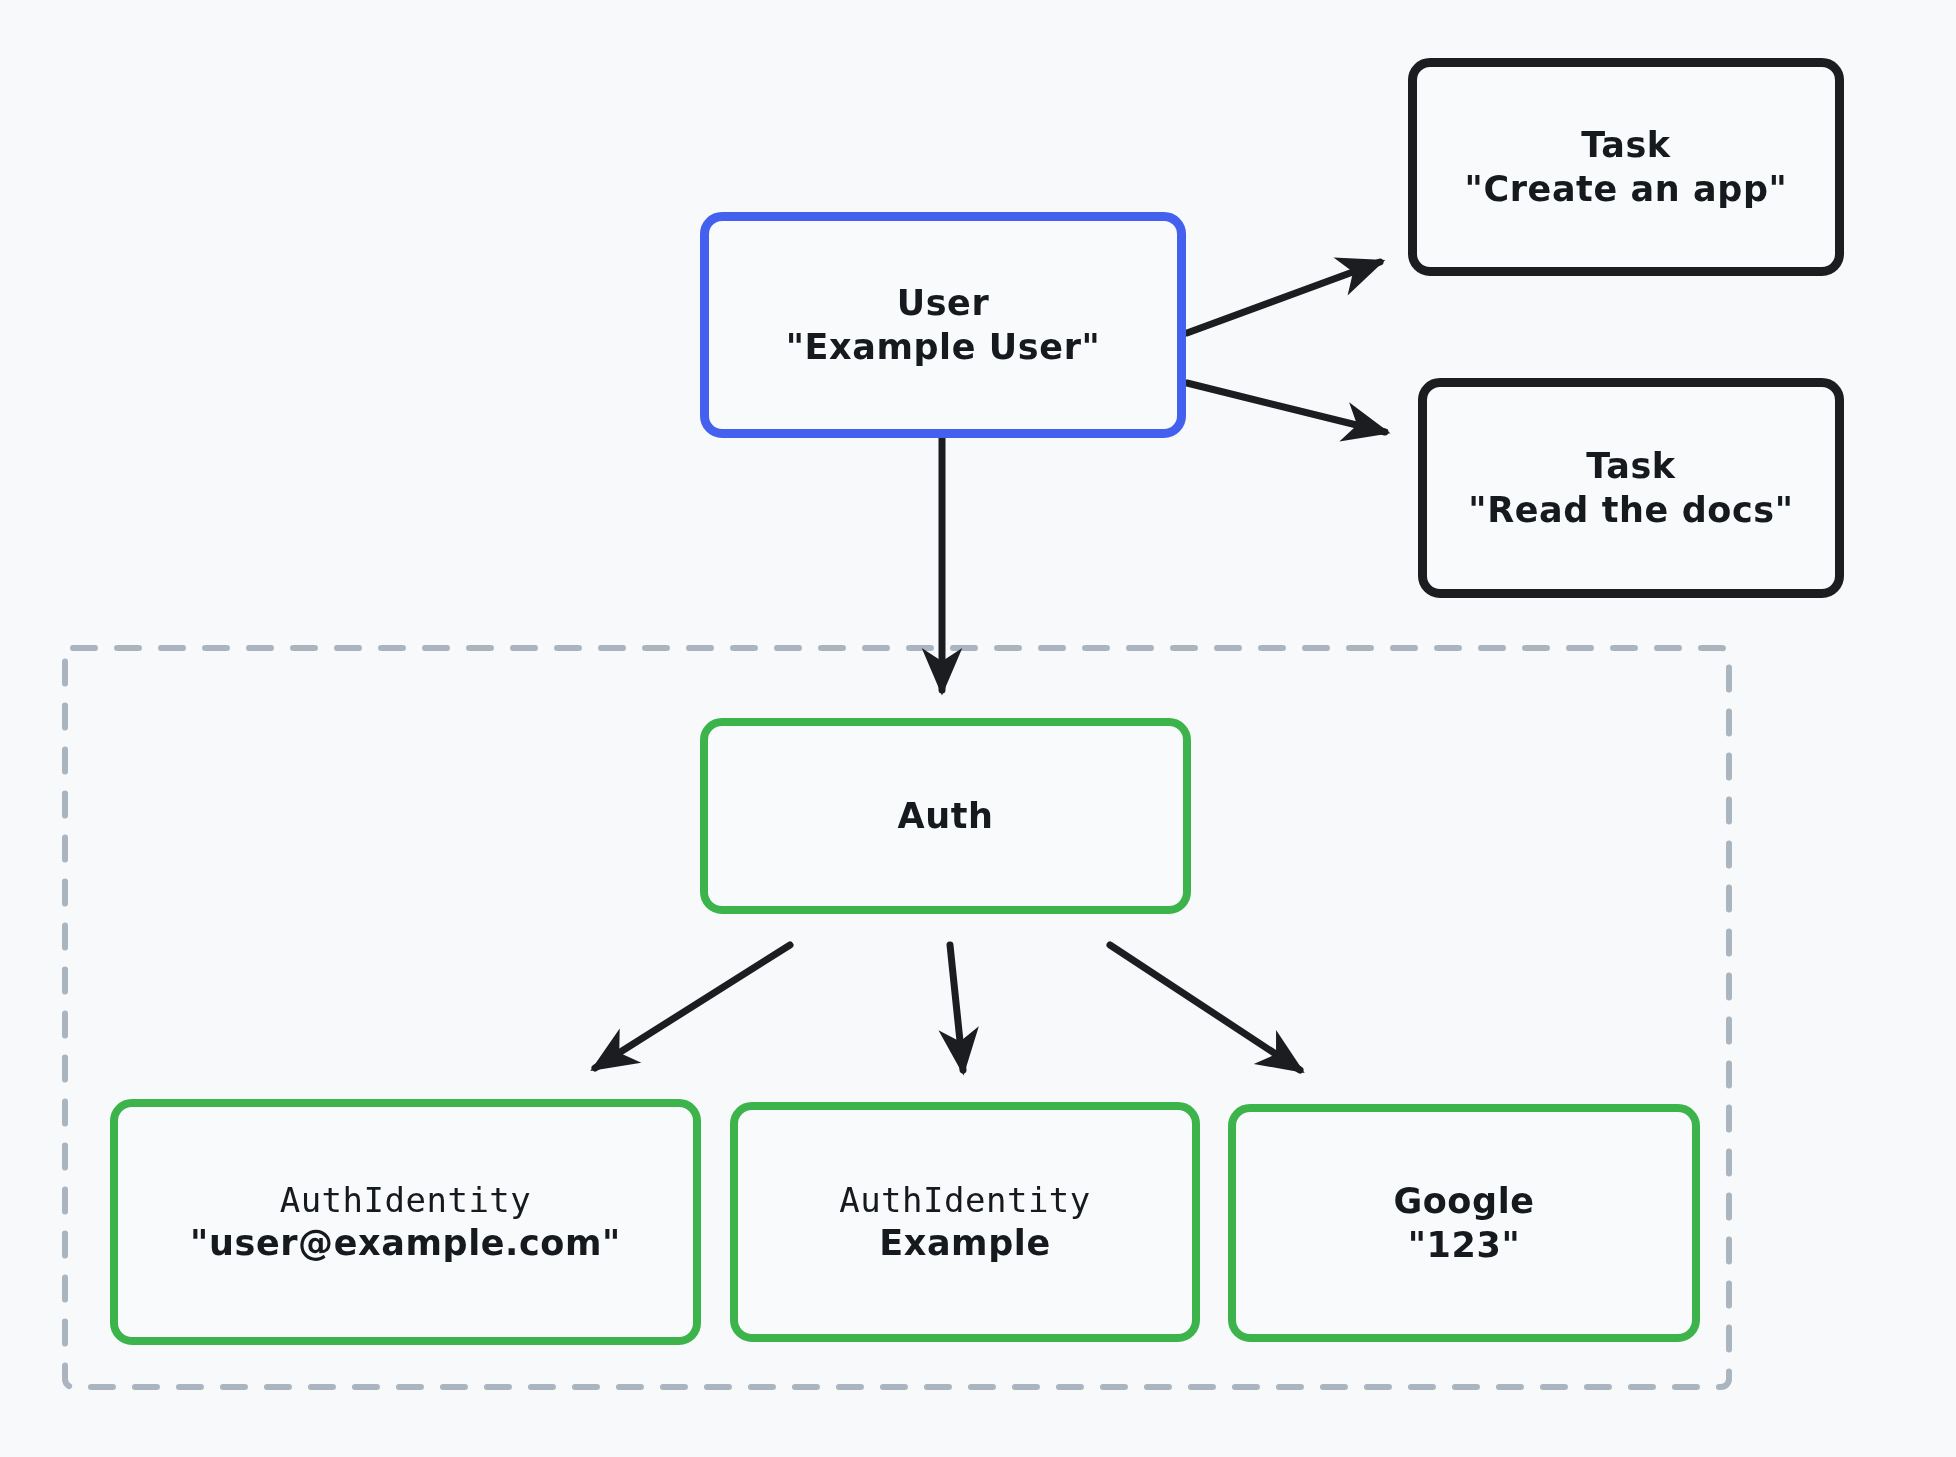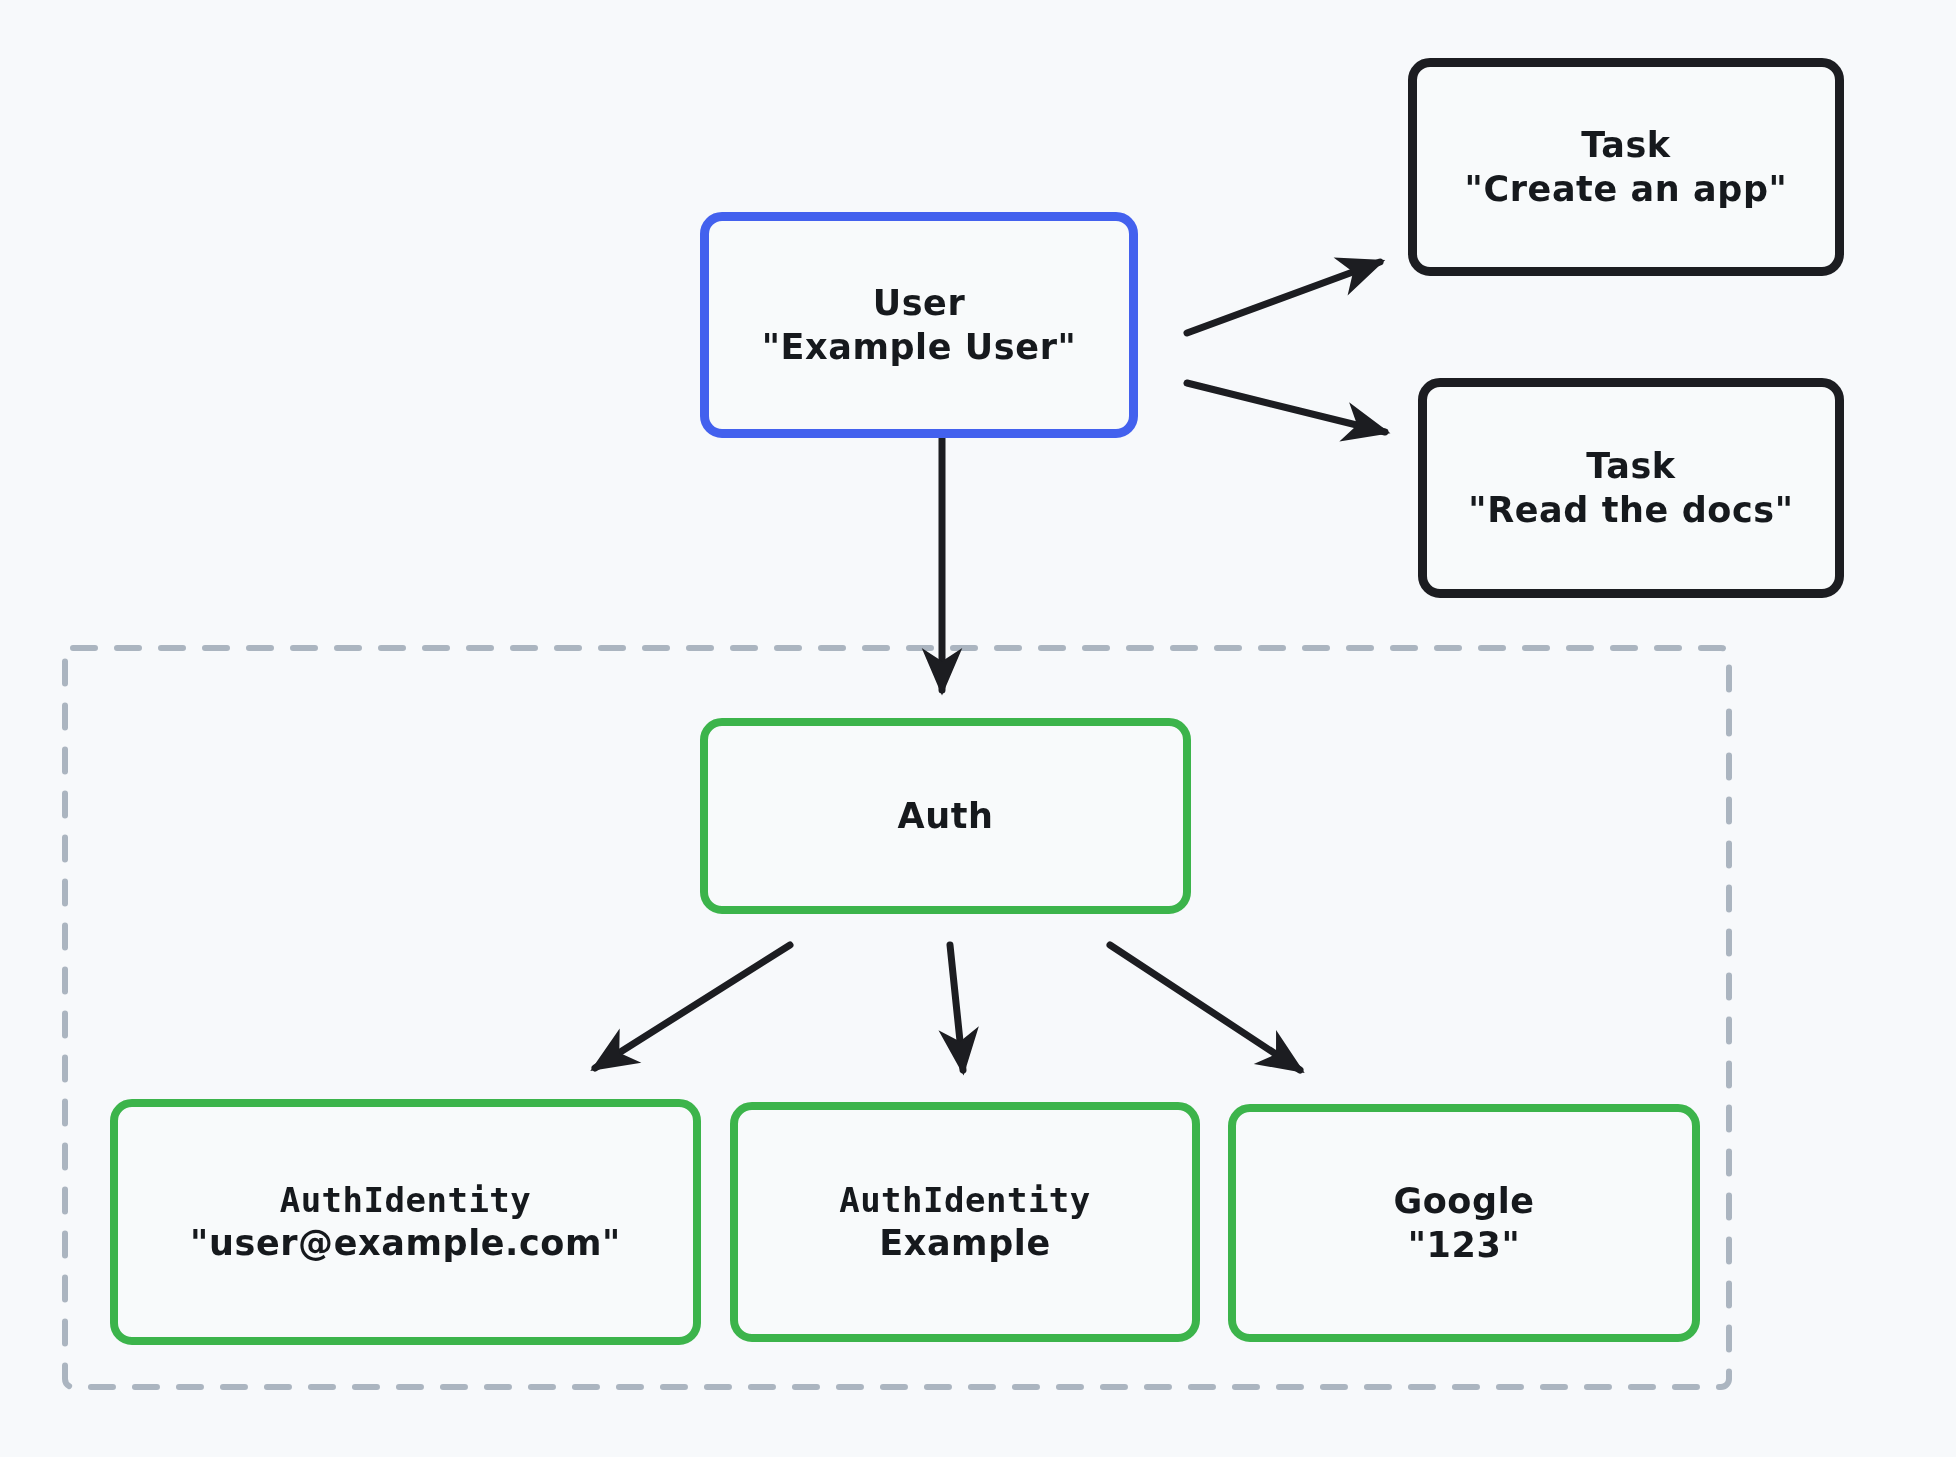--- a/index.html
+++ b/index.html
@@ -50,27 +50,27 @@
     border: 8px solid #3cb44b;
   }
   .label-hand {
     font-family: "DejaVu Sans", sans-serif;
     font-weight: 700;
     font-size: 35px;
     letter-spacing: 0.6px;
   }
   .label-mono {
     font-family: "DejaVu Sans Mono", monospace;
-    font-weight: 700;
+    font-weight: 400;
     font-size: 34px;
     letter-spacing: 0.5px;
     text-align: center;
   }
   #user-node {
-    left: 700px; top: 212px; width: 438px; height: 226px;
+    left: 700px; top: 212px; width: 486px; height: 226px;
   }
   #task-create-node {
     left: 1408px; top: 58px; width: 436px; height: 218px;
   }
   #task-docs-node {
     left: 1418px; top: 378px; width: 426px; height: 220px;
   }
   #auth-node {
     left: 700px; top: 718px; width: 491px; height: 196px;
   }

